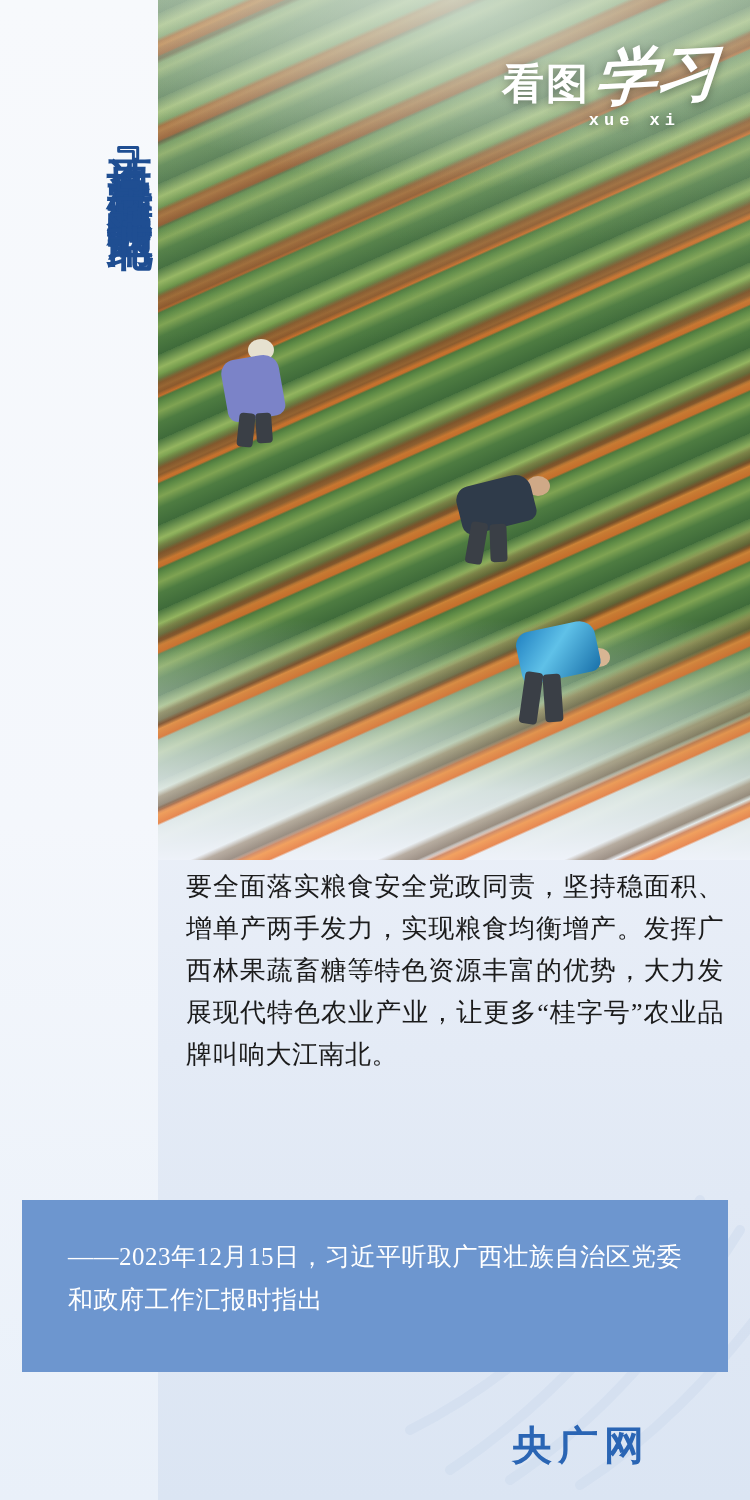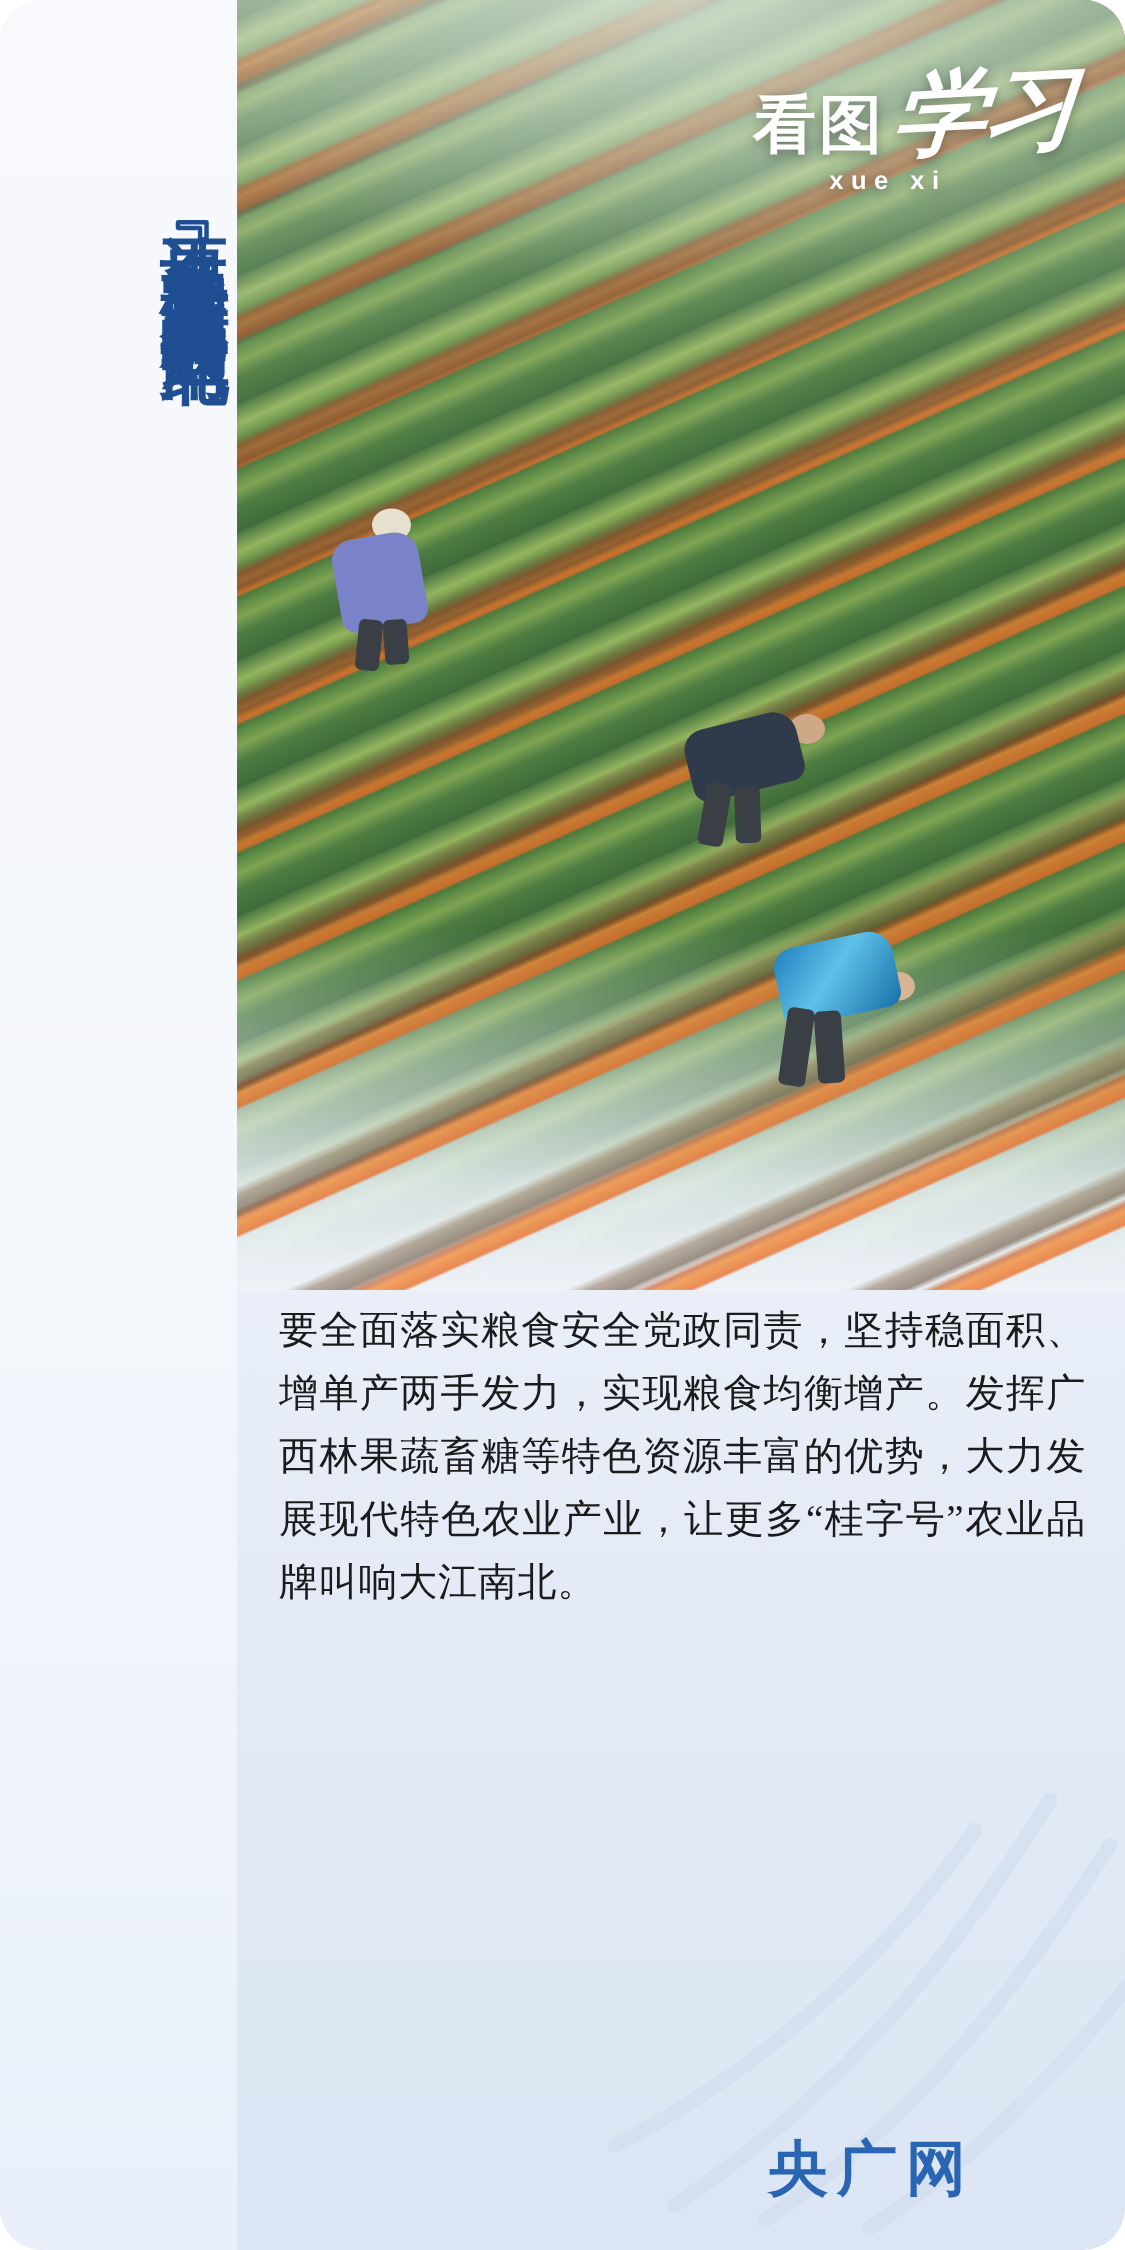--- a/index.html
+++ b/index.html
@@ -9,21 +9,20 @@
   }
   body {
     font-family: "Liberation Sans", sans-serif;
   }
   .poster {
     position: relative;
     width: 750px;
     height: 1500px;
     overflow: hidden;
     background: linear-gradient(180deg, #f2f5fa 0%, #eef2f9 45%, #e4ebf6 70%, #dbe5f3 100%);
-    border-radius: 28px;
   }
 
   
   .bg-brush {
     position: absolute;
     right: -40px;
     bottom: 0;
     width: 420px;
     height: 420px;
     opacity: 0.55;
@@ -174,26 +173,26 @@
   .brand-cn-script {
     font-family: "Liberation Serif", serif;
     font-style: italic;
     font-weight: bold;
     font-size: 62px;
     line-height: 0.95;
     letter-spacing: -2px;
     transform: skewX(-8deg) rotate(-3deg);
   }
   .brand-py {
-    font-family: Liberation Sans, sans-serif;
+    font-family: Liberation Mono, monospace;
     font-weight: bold;
     font-size: 17px;
     letter-spacing: 5px;
     margin-top: 6px;
-    margin-right: 85px;
+    margin-right: 36px;
   }
 
   
   .quote {
     position: absolute;
     left: 186px;
     top: 866px;
     width: 538px;
     font-family: "Liberation Serif", serif;
     font-size: 26px;
@@ -285,16 +284,19 @@
       <div class="brand-main">
         <span class="brand-cn">看图</span>
         <span class="brand-cn-script">学习</span>
       </div>
       <div class="brand-py">xue xi</div>
     </div>
   </div>
 
   <div class="quote">要全面落实粮食安全党政同责，坚持稳面积、增单产两手发力，实现粮食均衡增产。发挥广西林果蔬畜糖等特色资源丰富的优势，大力发展现代特色农业产业，让更多“桂字号”农业品牌叫响大江南北。</div>
 
+  <div class="source-band">
+    <div class="source-text">——2023年12月15日，习近平听取广西壮族自治区党委和政府工作汇报时指出</div>
+  </div>
 
   <div class="footer-logo">央广网</div>
 
 </div>
 
 </body></html>

